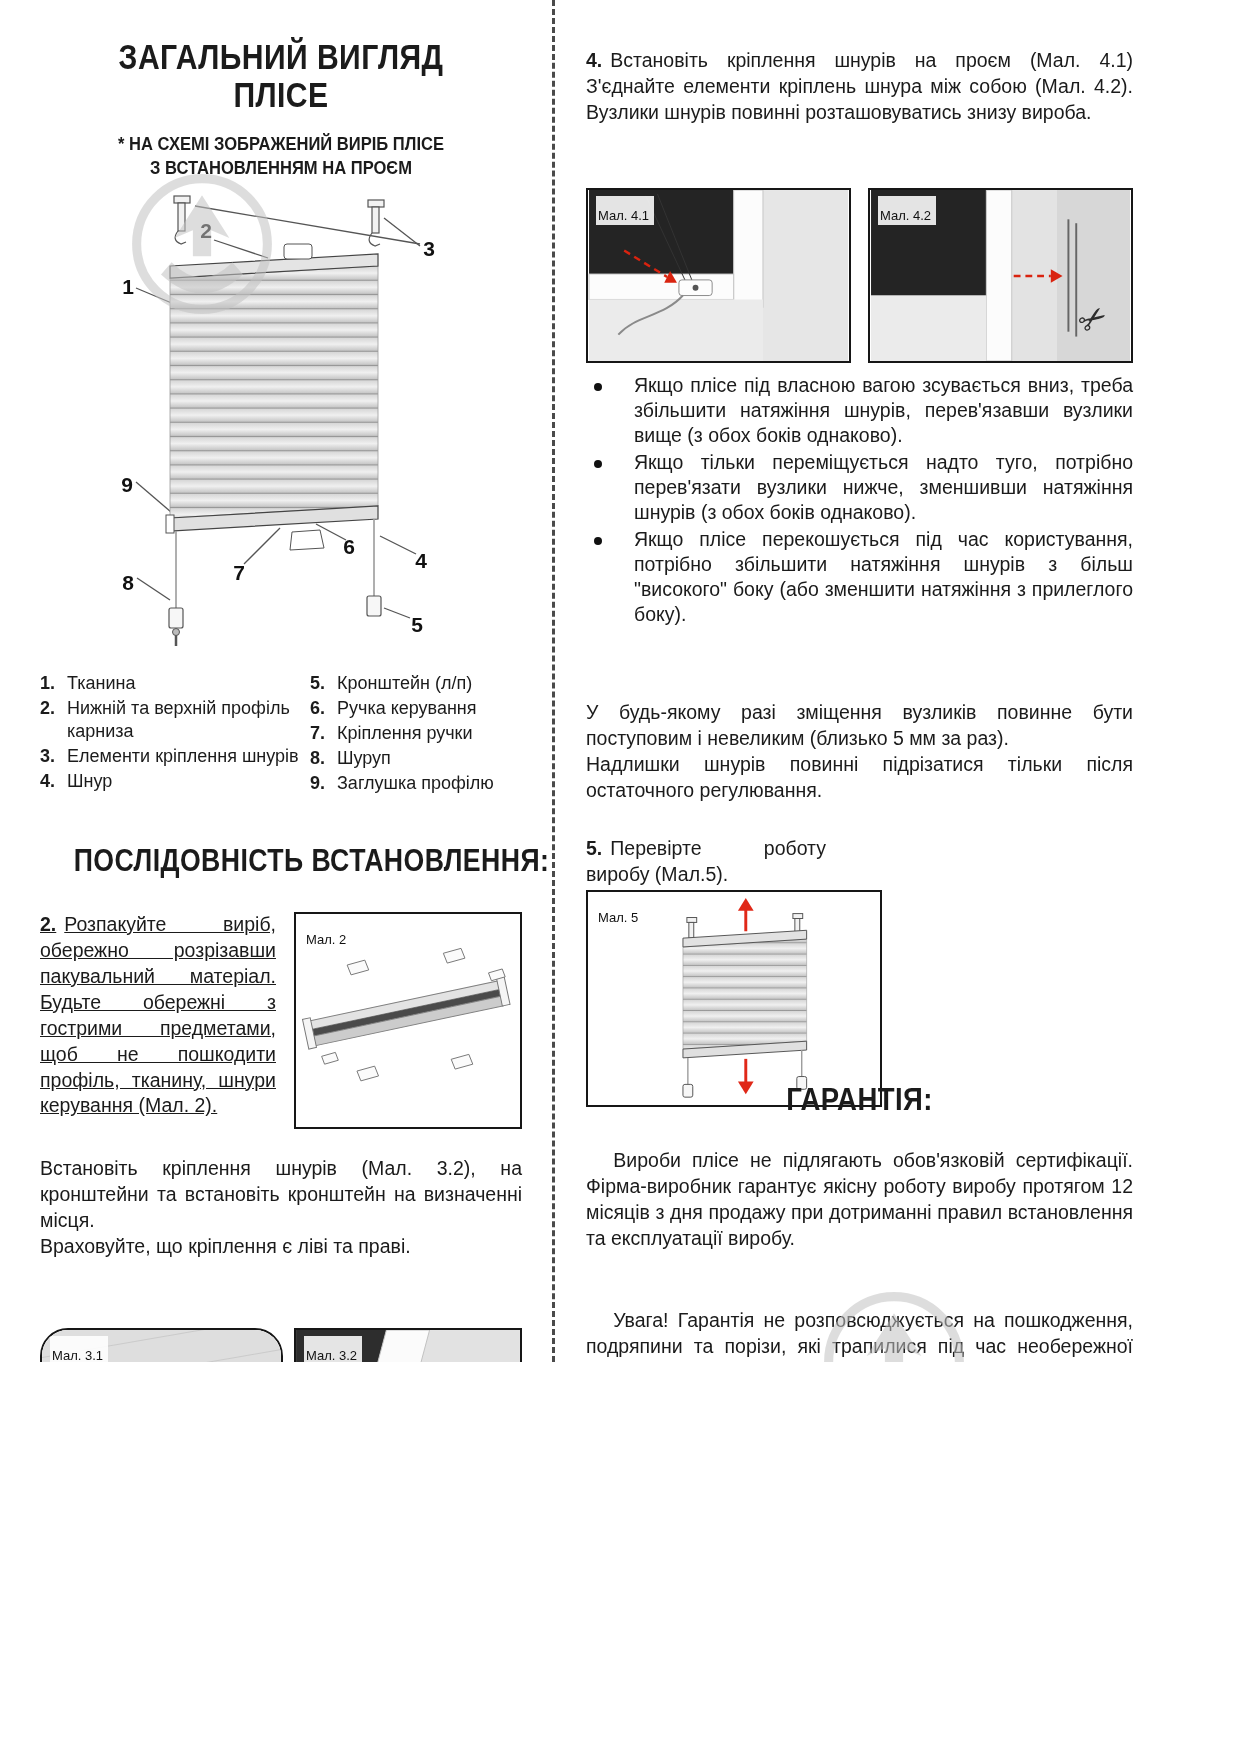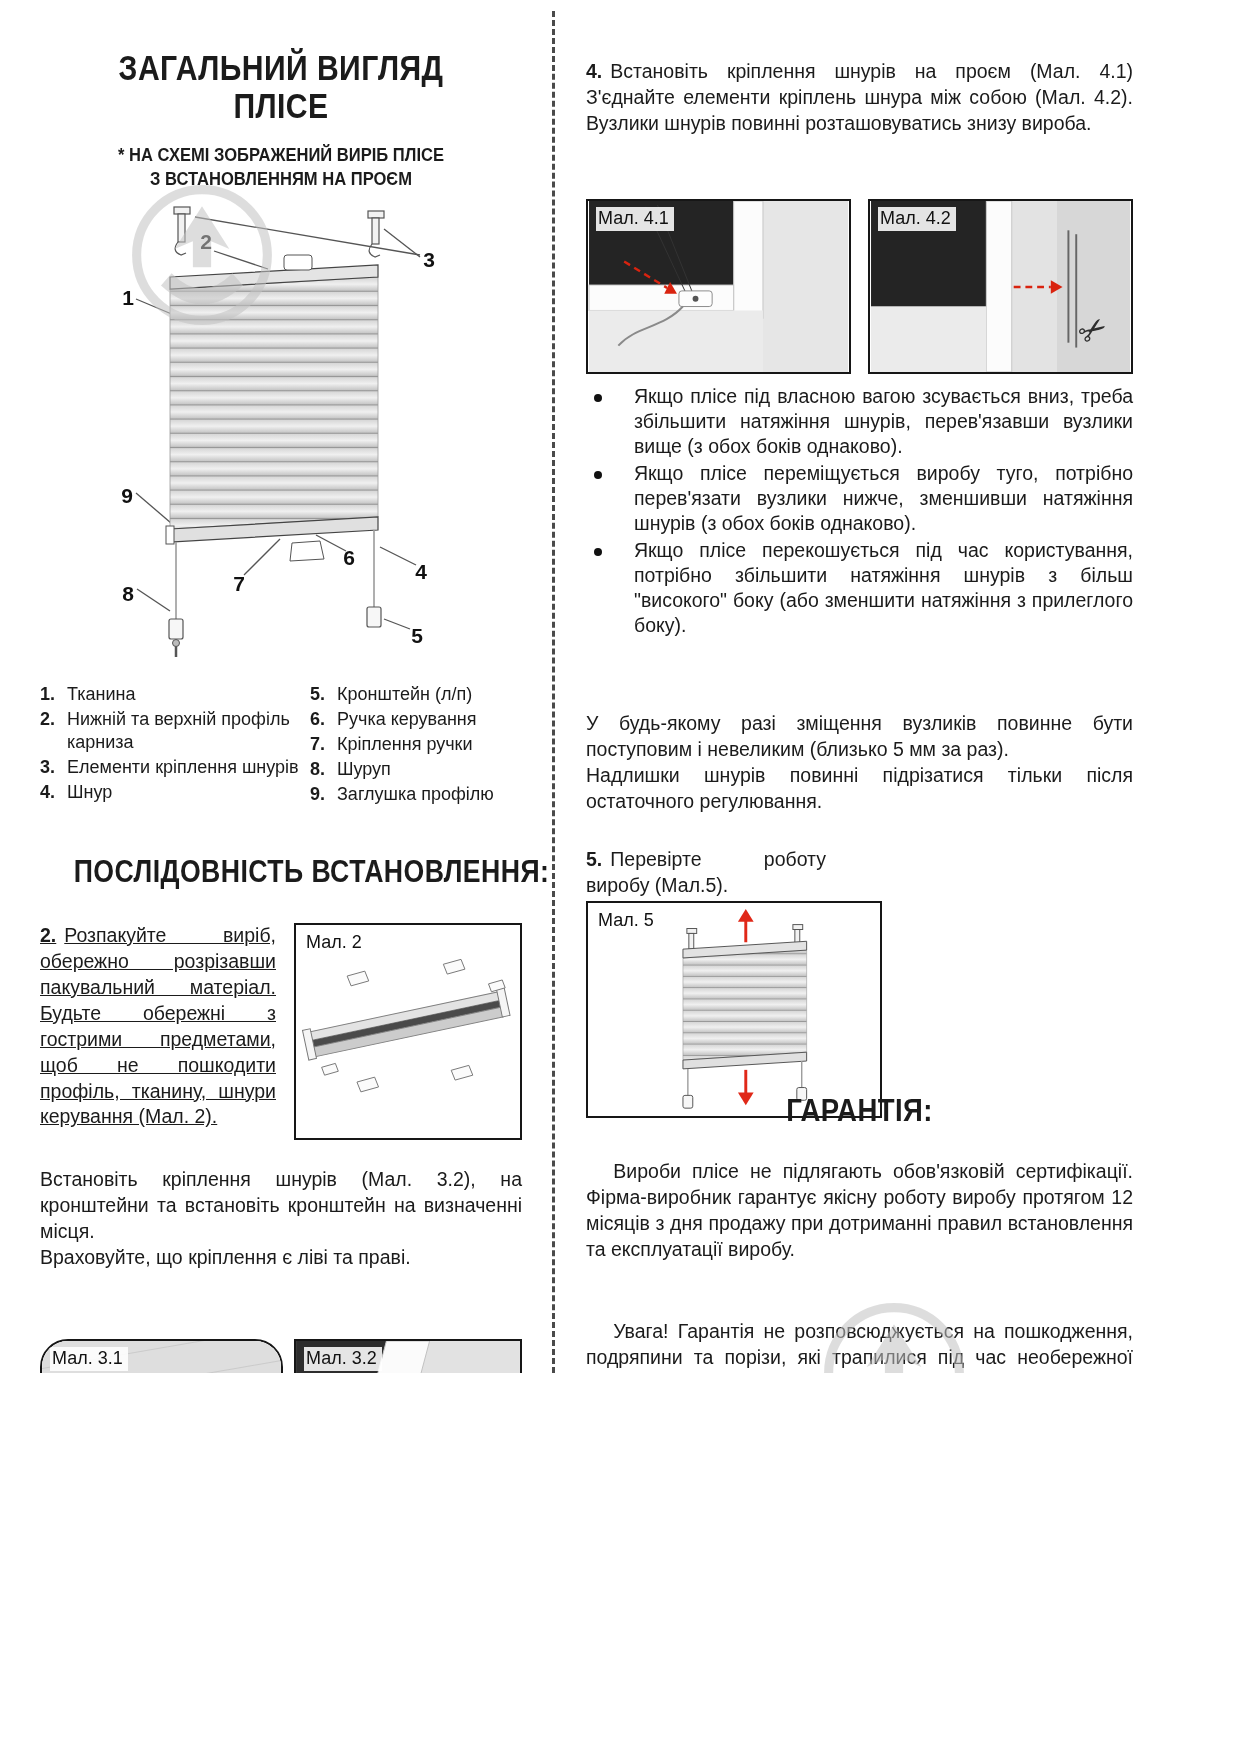--- a/index.html
+++ b/index.html
@@ -1,18 +1,18 @@
 <!DOCTYPE html>
 <html><head>
 <meta charset="utf-8">
 <style>
   * { margin:0; padding:0; box-sizing:border-box; }
   html,body { background:#fff; }
   body { font-family:"Liberation Sans", sans-serif; color:#1b1b1b; }
-  .page { position:relative; width:1245px; height:1362px; background:#fff; overflow:hidden; margin:11px auto; }
+  .page { position:relative; width:1245px; height:1362px; background:#fff; overflow:hidden; margin:0 auto; }
 
   .divider { position:absolute; left:552px; top:0; height:100%; border-left:3px dashed #4a4a4a; }
 
   .watermark { position:absolute; width:152px; height:152px; color:#c3c3c3; opacity:.55; pointer-events:none; z-index:6; }
   .wm-top { left:126px; top:168px; }
   .wm-bottom { left:818px; top:1286px; }
 
   .col-left  { position:absolute; left:40px;  top:38px; width:482px;  height:1570px; }
   .col-right { position:absolute; left:586px; top:38px; width:547px;  height:1600px; }
 
@@ -53,22 +53,22 @@
   .note-block     { position:absolute; top:662px; left:0; width:100%; }
   .step5-row      { position:absolute; top:798px; left:0; width:100%; height:220px; }
   .step5-text     { width:240px; }
   .fig5-box       { position:absolute; top:2px; right:0; }
   .warranty-heading { position:absolute; top:1044px; left:0; width:100%; }
   .warranty-p1    { position:absolute; top:1110px; left:0; width:100%; text-indent:1.4em; }
   .warranty-p2    { position:absolute; top:1270px; left:0; width:100%; text-indent:1.4em; }
 
   
   .figure-box { position:relative; border:2px solid #161616; background:#fff; overflow:hidden; }
-  .fig-label  { position:absolute; top:6px; left:8px; font-size:18px; color:#111;
-                background:rgba(255,255,255,.88); padding:1px 5px 2px 2px; z-index:3; }
+  .fig-label  { position:absolute; top:6px; left:8px; font-size:13px; color:#111;
+                background:rgba(255,255,255,.88); padding:12px 5px 2px 2px; z-index:3; }
   .figure-box svg { display:block; }
   .fb-228x217 { width:228px; height:217px; }
   .fb-243x218 { width:243px; height:218px;border-radius:28px; }
   .fb-265x175 { width:265px; height:175px; }
   .fb-296x217 { width:296px; height:217px; }
 
   .diagram-wrap svg { width:100%; height:100%; }
 
   .footer-pagenum { position:absolute; left:1118px; top:1714px; font-size:20px; color:#222; }
   .footer-rule    { position:absolute; left:1141px; top:1694px; height:66px; border-left:2px solid #333; }
@@ -344,21 +344,21 @@
           </g>
           <line x1="146" y1="88" x2="184" y2="88" stroke="#d9230f" stroke-width="2.5" stroke-dasharray="7 5"></line>
           <polygon points="196,88 184,81 184,95" fill="#d9230f"></polygon>
           <text x="222" y="150" font-size="34" fill="#2e2e2e" transform="rotate(-35 222 150)">✂</text>
         </svg>
       </div>
     </div>
 
     <ul class="bullets">
       <li class="bullet-item"><span class="dot"></span><span>Якщо плісе під власною вагою зсувається вниз, треба збільшити натяжіння шнурів, перев'язавши вузлики вище (з обох боків однаково).</span></li>
-      <li class="bullet-item"><span class="dot"></span><span>Якщо плісе переміщується виробу туго, потрібно перев'язати вузлики нижче, зменшивши натяжіння шнурів (з обох боків однаково).</span></li>
+      <li class="bullet-item"><span class="dot"></span><span>Якщо тільки переміщується надто туго, потрібно перев'язати вузлики нижче, зменшивши натяжіння шнурів (з обох боків однаково).</span></li>
       <li class="bullet-item"><span class="dot"></span><span>Якщо плісе перекошується під час користування, потрібно збільшити натяжіння шнурів з більш "високого" боку (або зменшити натяжіння з прилеглого боку).</span></li>
     </ul>
 
     <div class="body-text note-block">
       <span class="line">У будь-якому разі зміщення вузликів повинне бути поступовим і невеликим (близько 5 мм за раз).</span>
       <span class="line">Надлишки шнурів повинні підрізатися тільки після остаточного регулювання.</span>
     </div>
 
     <div class="step5-row">
       <p class="body-text step5-text">

